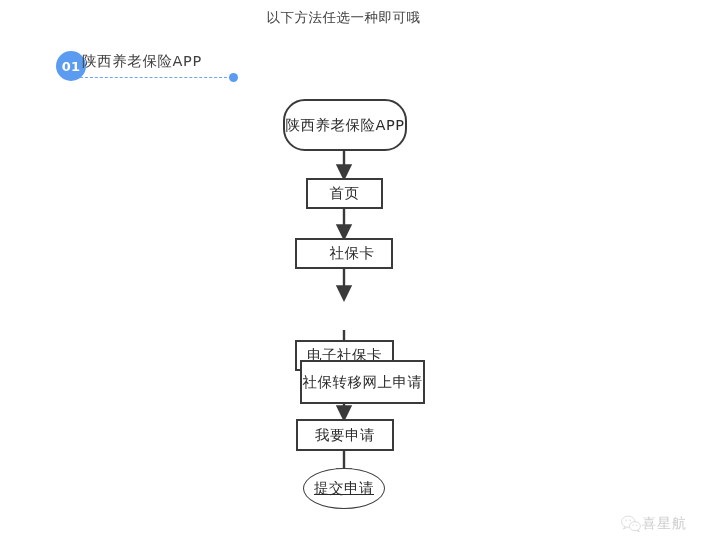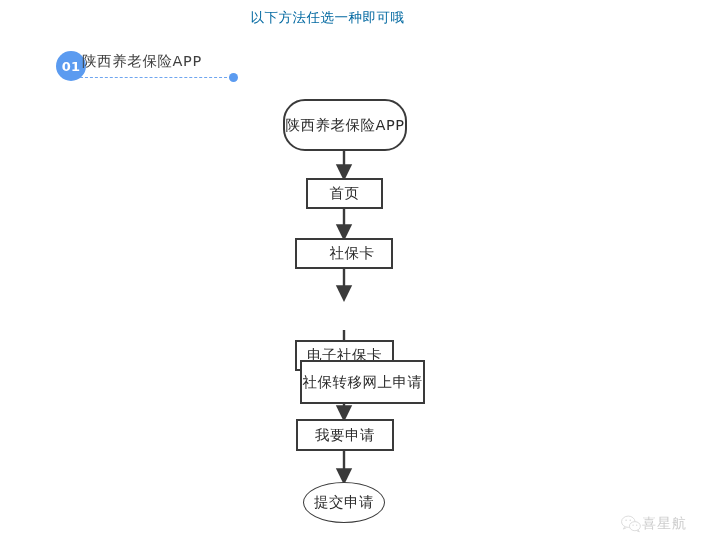--- a/index.html
+++ b/index.html
@@ -14,26 +14,26 @@
     font-family: "DejaVu Sans", "Liberation Sans", sans-serif;
     position: relative;
     overflow: hidden;
     -webkit-font-smoothing: antialiased;
   }
 
   
   .tip-line {
     position: absolute;
     top: 9px;
-    left: 0;
+    left: 16px;
     width: 655px;
     text-align: center;
     font-size: 13.5px;
     letter-spacing: 0.5px;
-    color: #0369a1;
+    color: #404040;
     white-space: nowrap;
   }
 
   
   .step-header {
     position: absolute;
     top: 50px;
     left: 22px;
     width: 240px;
     height: 34px;
@@ -195,21 +195,21 @@
   </div>
 
   <div class="node rect" style="left:292px; top:360px; width:125px; height:44px;margin-left:8px;">
     <span>社保转移网上申请</span>
   </div>
 
   <div class="node rect" style="left:296px; top:419px; width:98px; height:32px;">
     <span>我要申请</span>
   </div>
 
-  <div class="node terminal" style="left:303px; top:482px; width:82px; height:41px;">
+  <div class="node terminal" style="left:303px; top:468px; width:82px; height:41px;text-decoration:underline;">
     <span>提交申请</span>
   </div>
 
 </div>
 
 <div class="watermark">
   <svg class="wm-icon" viewBox="0 0 24 22" fill="none" stroke="#b4b4b4" stroke-width="1">
     <ellipse cx="9" cy="8.5" rx="7.4" ry="6.2"></ellipse>
     <path d="M5.2 13.8 L3.6 16.6 L6.8 15.1" stroke-linejoin="round"></path>
     <circle cx="6.6" cy="6.9" r="0.85" fill="#b4b4b4" stroke="none"></circle>

